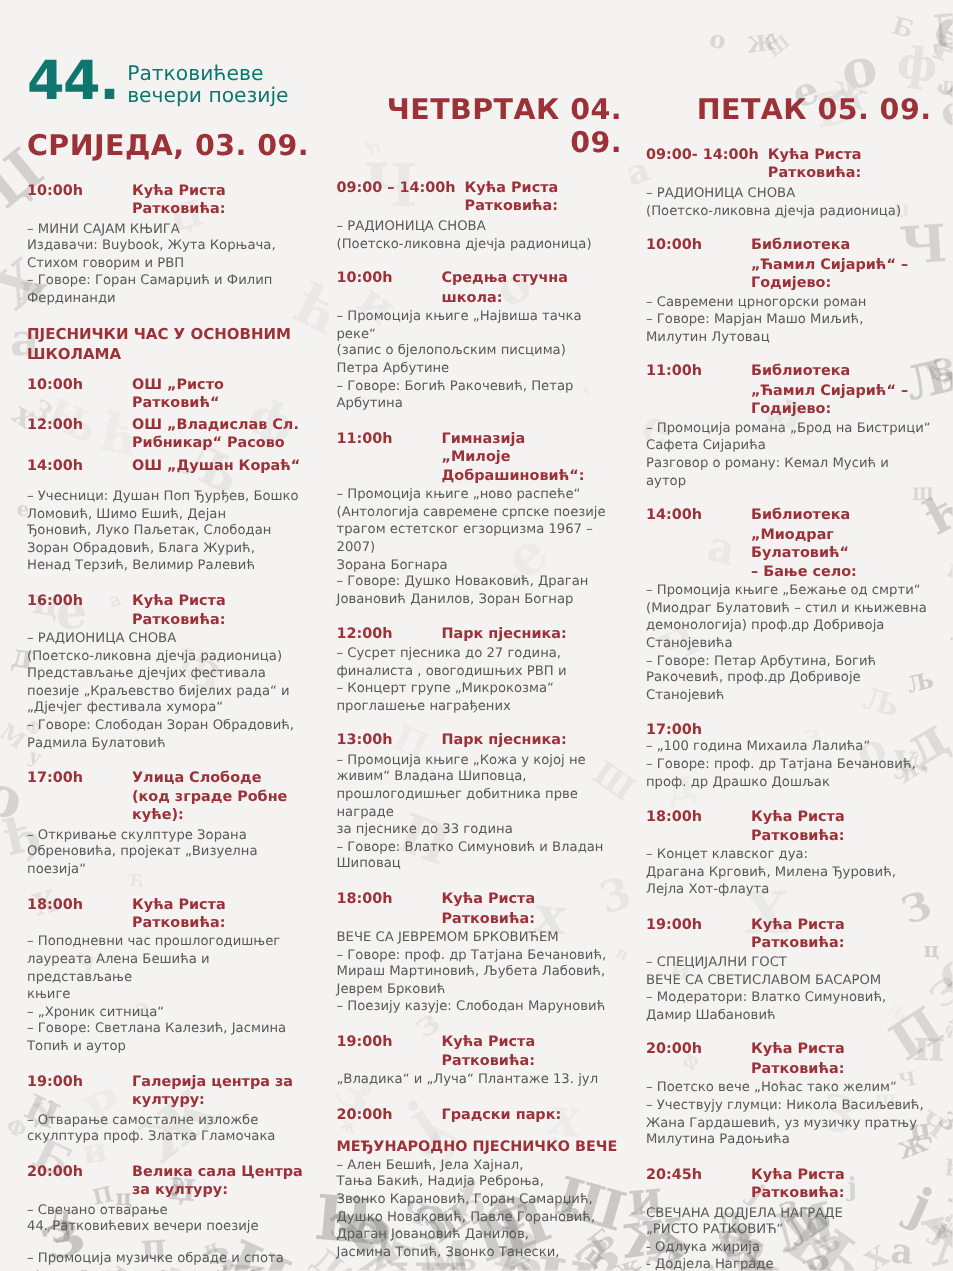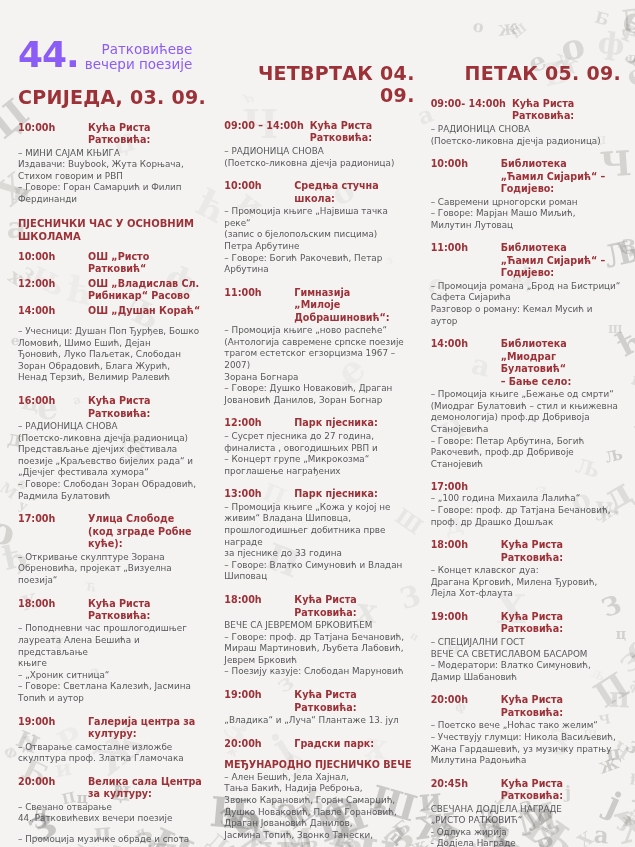--- a/index.html
+++ b/index.html
@@ -12,21 +12,21 @@
   #watermark{position:absolute;inset:0;z-index:0;pointer-events:none;}
   #watermark span{position:absolute;font-weight:bold;font-family:"DejaVu Serif","Liberation Serif",serif;user-select:none;}
   #content{position:relative;z-index:1;padding:40px 14px 0 18px;}
   .columns{display:flex;gap:16px;}
   .col{flex:1;min-width:0;}
   
   .mast{display:flex;align-items:flex-start;margin-bottom:14px;}
   .mast .num{font-size:36px;font-weight:bold;line-height:.85;letter-spacing:-1px;}
   .mast .tl{margin-left:6px;margin-top:2px;}
   .mast .tl div{font-size:13.5px;line-height:1.1;font-weight:500;}
-  .red{color:#8b5cf6;text-align:right;}
+  .red{color:#0f766e;}
   .day{font-weight:bold;font-size:19px;letter-spacing:.3px;margin:6px 0 14px 0;color:#9d3138;}
   .day.center{text-align:right;margin-top:22px;}
   .section{margin-bottom:11px;}
   .trow{display:flex;margin-bottom:1px;}
   .time{flex:0 0 auto;min-width:64px;font-weight:bold;font-size:9.6px;color:#9d3138;padding-right:6px;}
   .venue{font-weight:bold;font-size:9.6px;color:#9d3138;line-height:1.3;}
   .redhead{font-weight:bold;font-size:10px;color:#9d3138;line-height:1.3;margin-bottom:8px;}
   .line{font-size:8.8px;color:#58595b;line-height:1.32;}
   .line.redline{color:#9d3138;font-weight:bold;font-size:9.6px;}
   .line.gap{margin-top:9px;}

